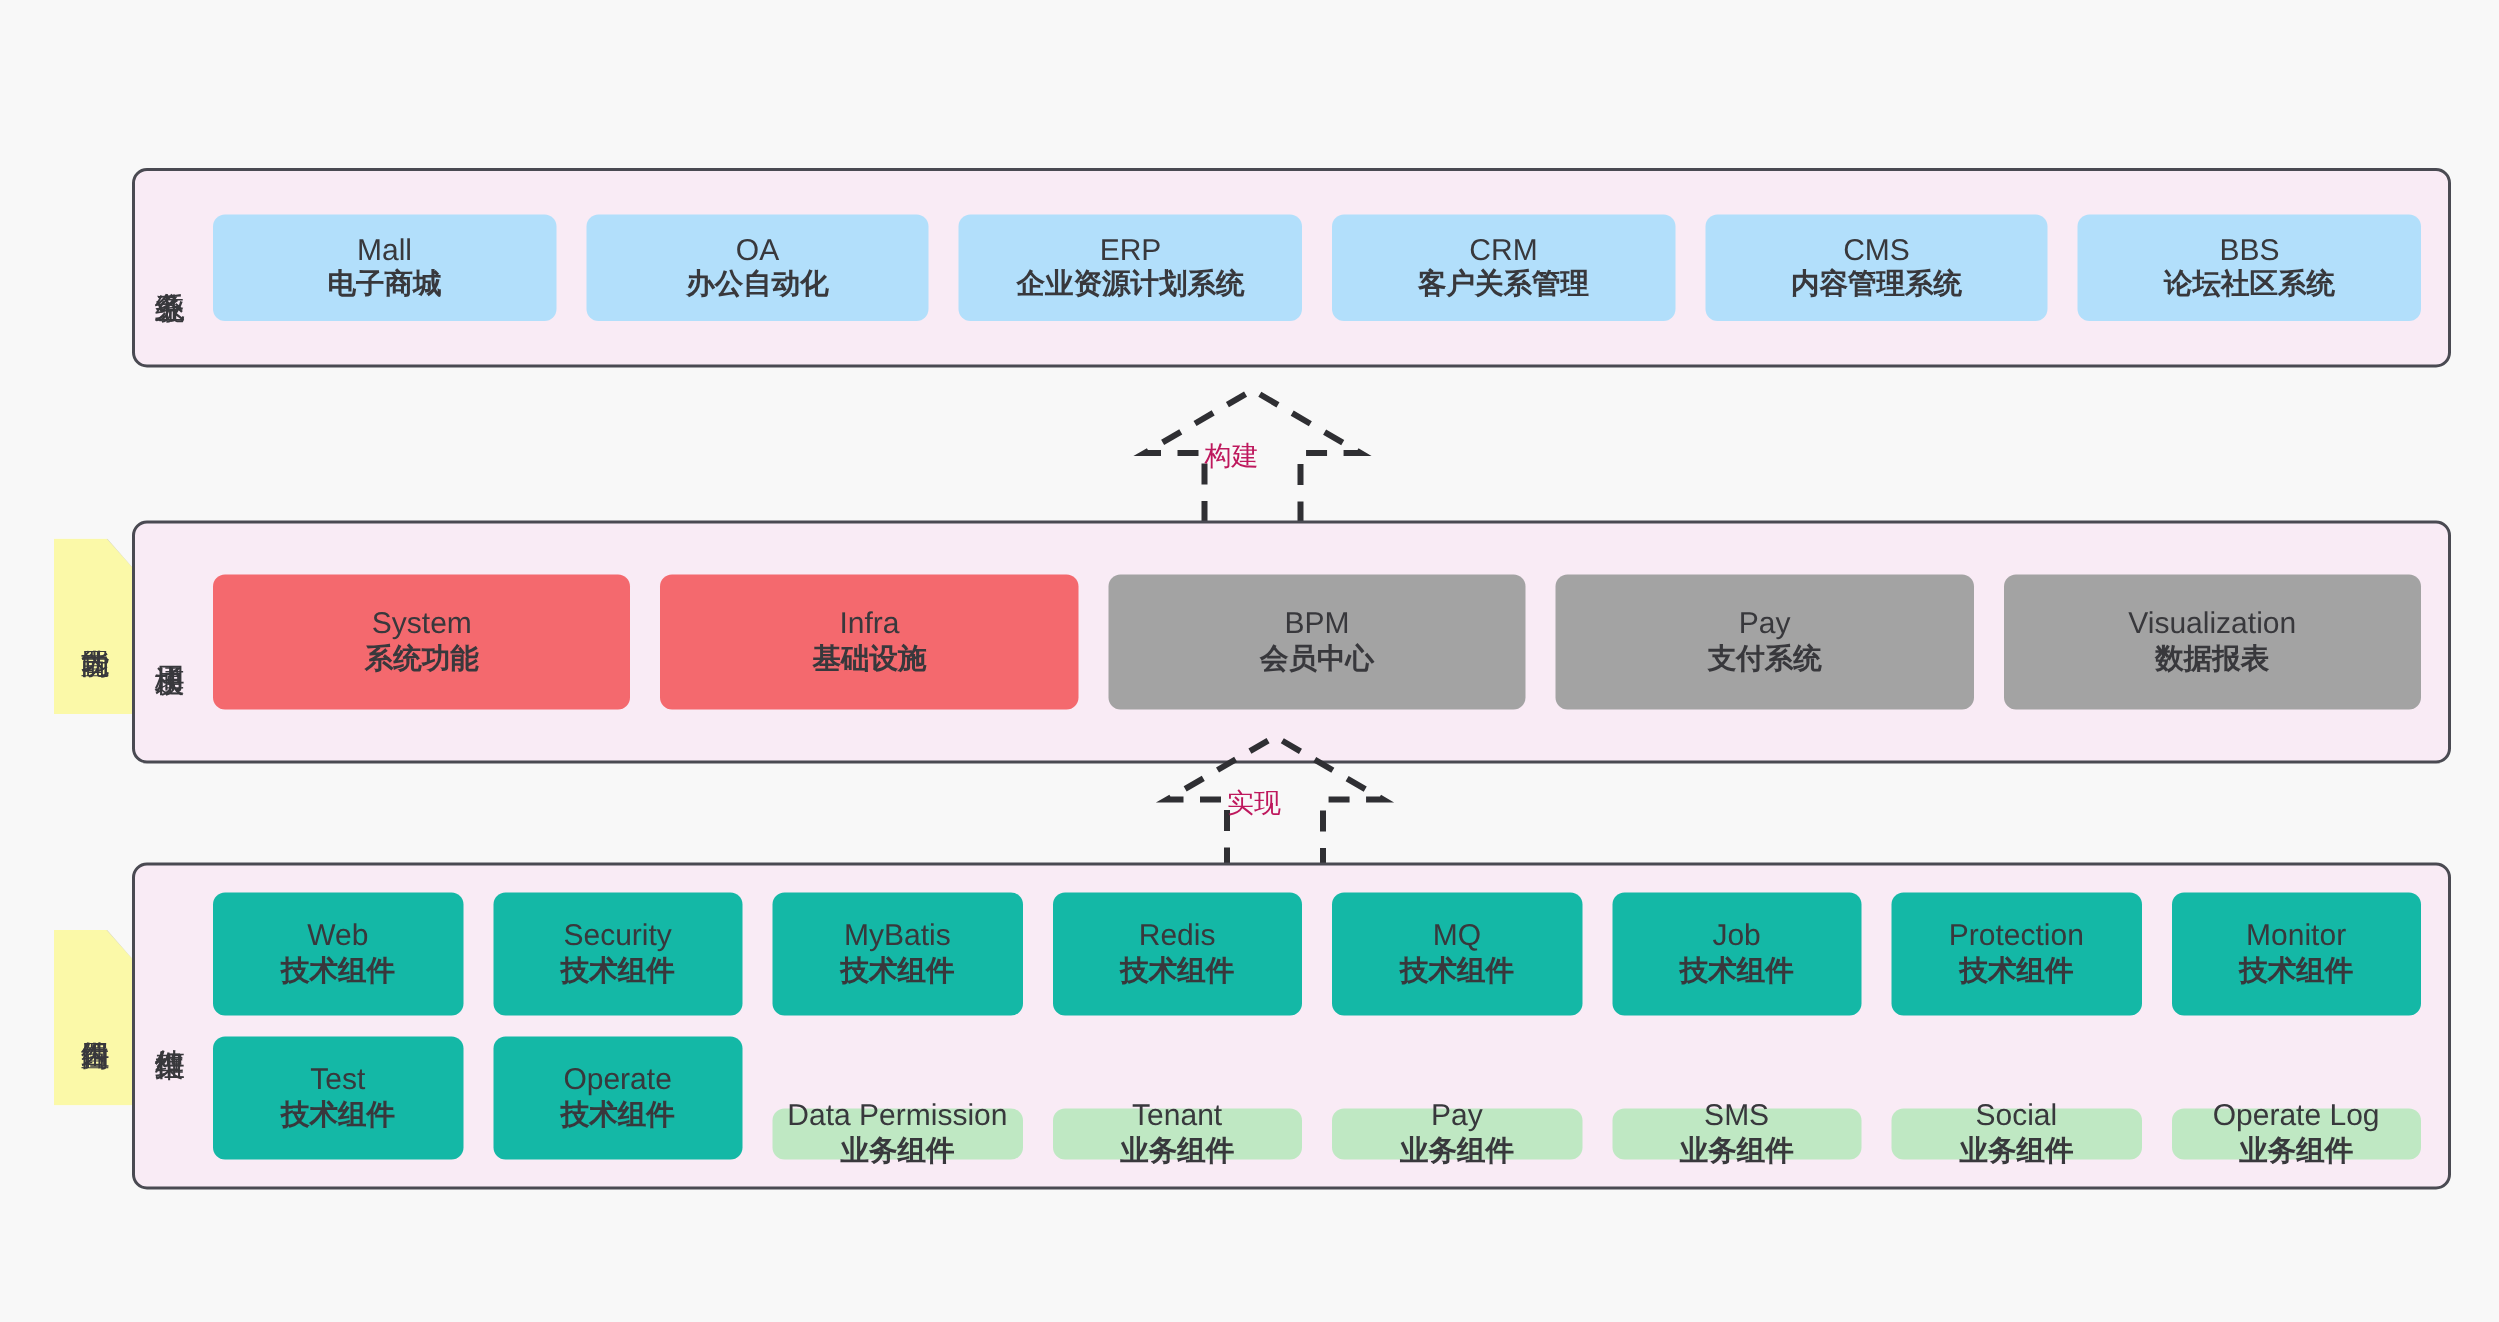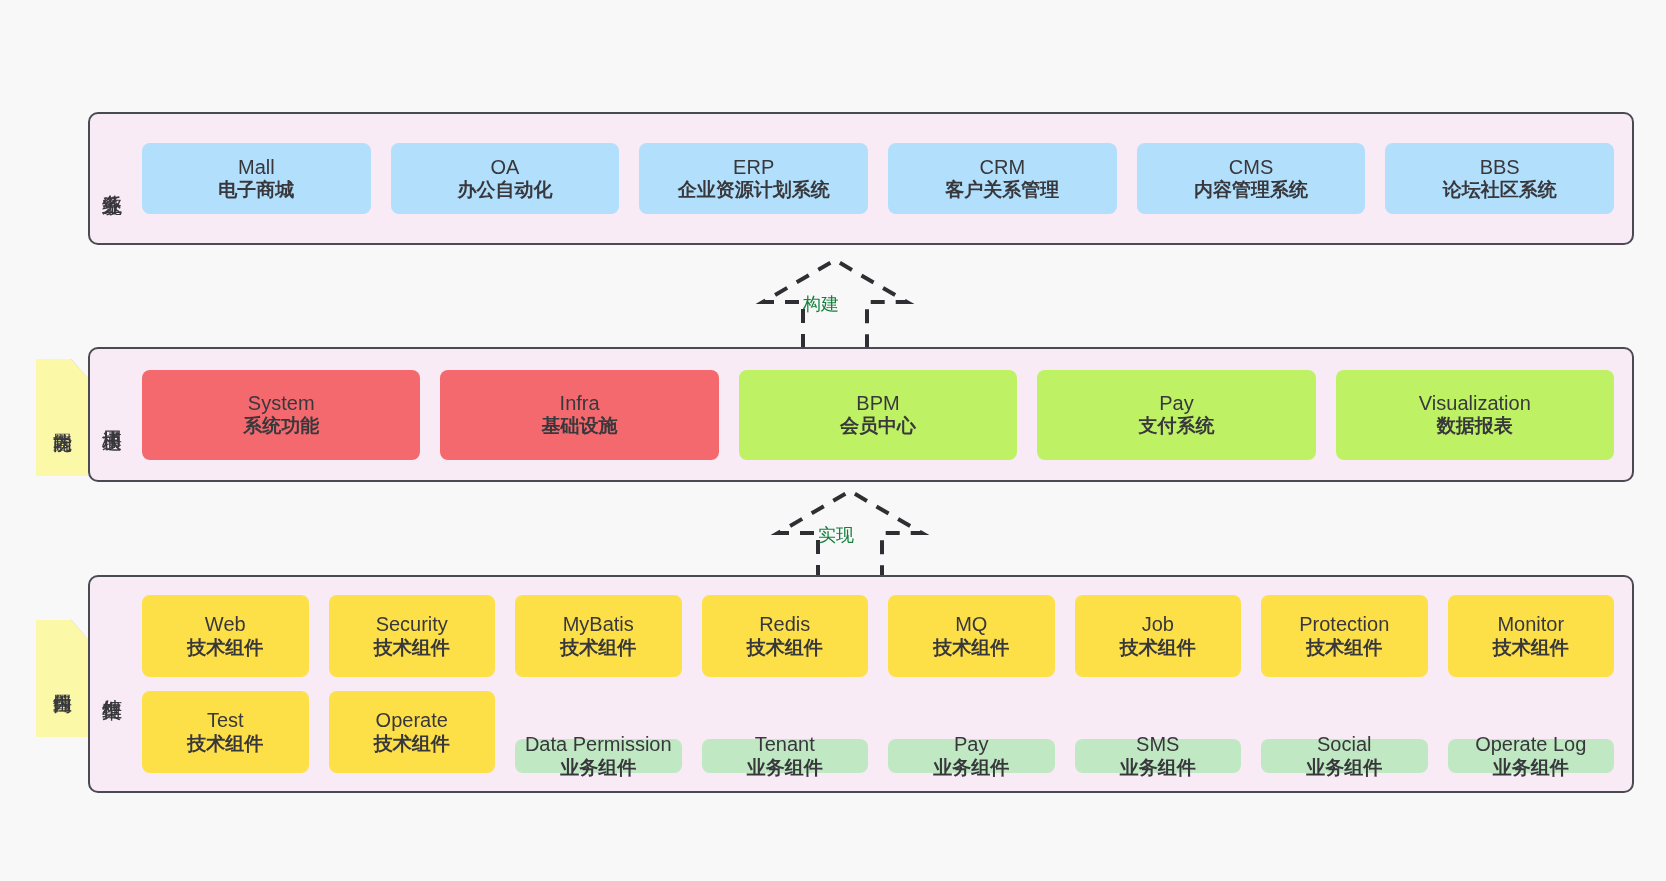--- a/index.html
+++ b/index.html
@@ -65,30 +65,30 @@
     box-sizing:border-box;
     padding:6px 4px;
     line-height:1.18;
   }
   .card .en{font-size:20px;}
   .card .cn{font-size:19px;font-weight:bold;}
 
   
   #layer-business{left:88px;top:112px;width:1546px;height:133px;}
   #layer-business .row{height:71px;}
-  #layer-modules{left:88px;top:347px;width:1546px;height:135px;}
+  #layer-modules{left:88px;top:347px;width:1546px;height:162px;}
   #layer-modules .row{height:90px;}
   #layer-framework{left:88px;top:575px;width:1546px;height:218px;}
   #layer-framework .row{height:82px;}
 
   
   .c-blue{background:#b2dffb;}
   .c-red{background:#f4696e;}
-  .c-pink{background:#bef264;}
-  .c-green{background:#fde047;}
+  .c-pink{background:#a3a3a3;}
+  .c-green{background:#14b8a6;}
   .c-lightgreen{background:#bfe8c3;margin-top:48px;}
 
   
   .note{
     position:absolute;
     background:#fbf9a8;
     width:52px;
     box-sizing:border-box;
     display:flex;
     align-items:center;
@@ -112,21 +112,21 @@
   #note-builtin-comp{left:36px;top:620px;height:117px;}
 
   
   .arrow-wrap{position:absolute;}
   #arrow-build{left:745px;top:256px;width:180px;height:92px;}
   #arrow-impl{left:760px;top:487px;width:180px;height:92px;}
   .arrow-wrap svg{display:block;overflow:visible;}
   .arrow-label{
     position:absolute;
     font-size:18px;
-    color:#15803d;
+    color:#be185d;
     white-space:nowrap;
   }
   #arrow-build .arrow-label{left:58px;top:36px;}
   #arrow-impl .arrow-label{left:58px;top:36px;text-align:center;}
 </style>
 </head>
 <body>
 
 <div class="canvas">
 

